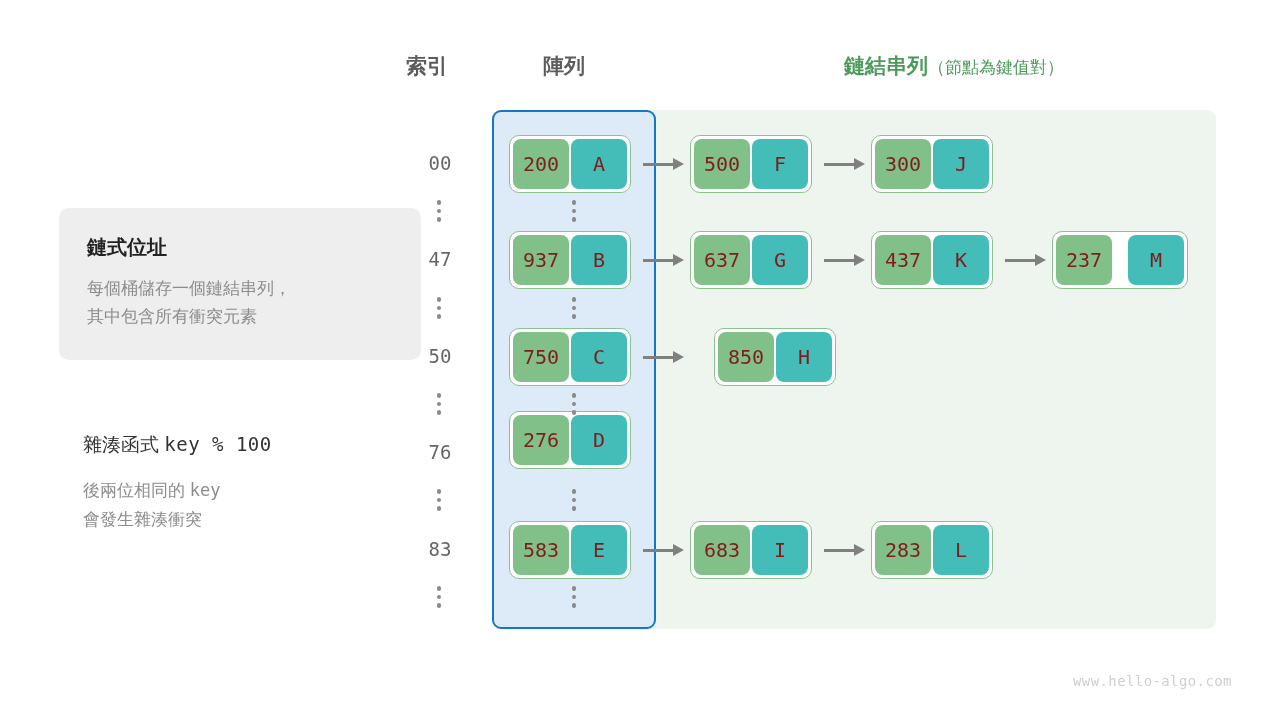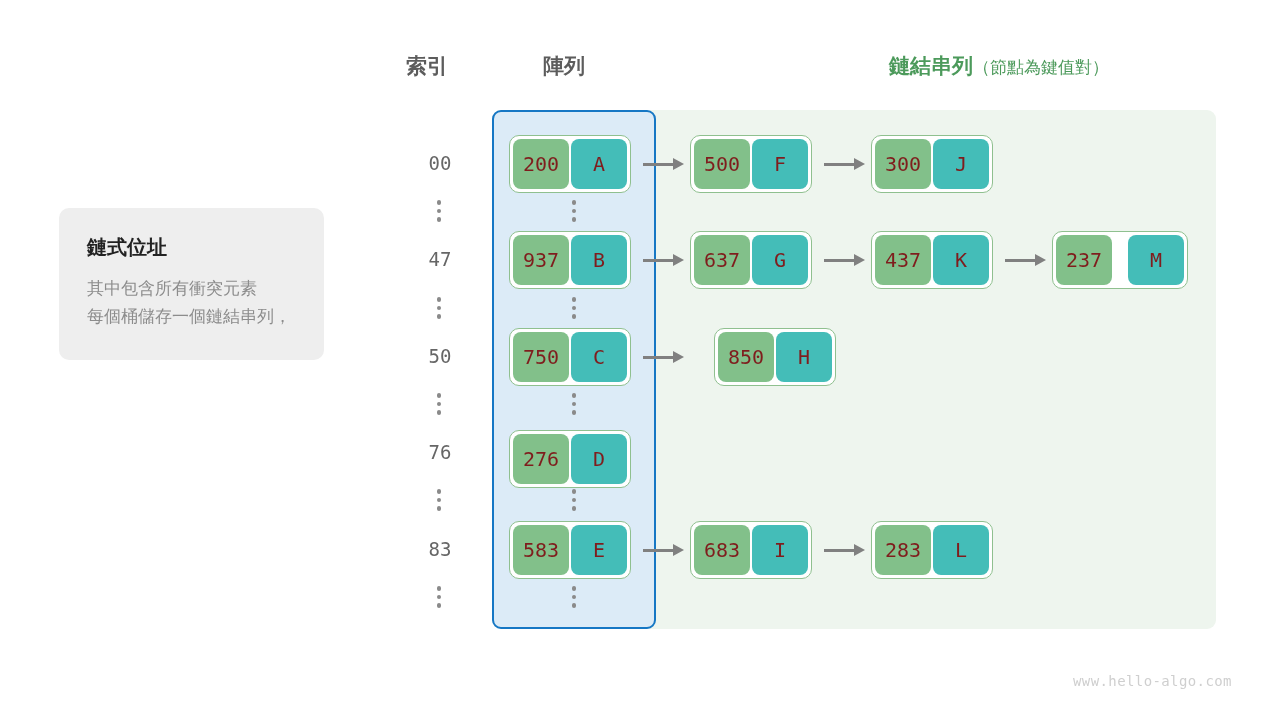--- a/index.html
+++ b/index.html
@@ -16,33 +16,33 @@
   
   .hdr {
     position: absolute;
     font-weight: bold;
     font-size: 21px;
     color: #5c5c5c;
     white-space: nowrap;
   }
   #hdr-index { left: 406px; top: 52px; }
   #hdr-array { left: 543px; top: 52px; }
-  #hdr-list  { left: 889px; top: 52px; color: #4c9a5b; }
+  #hdr-list  { left: 844px; top: 52px; color: #4c9a5b; }
   #hdr-list .note {
     font-size: 17px;
     font-weight: normal;
     color: #4c9a5b;
     letter-spacing: 0;
   }
 
   
   #info-card {
     position: absolute;
     left: 59px; top: 208px;
-    width: 265px; height: 152px;
+    width: 362px; height: 152px;
     background: #eeeeee;
     border-radius: 10px;
     padding: 26px 28px 0 28px;
   }
   #info-card .title {
     font-size: 20px; font-weight: bold; color: #222222;
     margin-bottom: 14px;
   }
   #info-card .body {
     font-size: 17px; color: #8c8c8c; line-height: 1.62;
@@ -169,25 +169,35 @@
 
   <div class="hdr" id="hdr-index">索引</div>
   <div class="hdr" id="hdr-array">陣列</div>
   <div class="hdr" id="hdr-list">
     <span>鏈結串列</span><span class="note">（節點為鍵值對）</span>
   </div>
 
   <div id="info-card">
     <div class="title">鏈式位址</div>
     <div class="body">
+      <div>每個桶儲存一個鏈結串列，</div>
       <div>其中包含所有衝突元素</div>
-      <div>每個桶儲存一個鏈結串列，</div>
     </div>
   </div>
 
+  <div id="hash-block">
+    <div class="hash-title">
+      <span>雜湊函式</span>
+      <span class="mono">key % 100</span>
+    </div>
+    <div class="hash-desc">
+      <div><span>後兩位相同的</span> <span class="mono">key</span></div>
+      <div>會發生雜湊衝突</div>
+    </div>
+  </div>
 
   <div id="list-region"></div>
   <div id="array-region"></div>
 
   <div id="rows-layer">
       <div class="index-label" style="top: 152px;">00</div>
       <div class="node" style="left: 509px; top: 135px;">
         <div class="cell key">200</div>
         <div class="cell val">A</div>
       </div>
@@ -243,21 +253,21 @@
       </div>
       <div class="arrow" style="left: 643px; top: 351px; width: 41px;">
         <div class="shaft" style="width: 32px;"></div>
         <div class="head"></div>
       </div>
       <div class="node" style="left: 714px; top: 328px;">
         <div class="cell key">850</div>
         <div class="cell val">H</div>
       </div>
       <div class="index-label" style="top: 441px;">76</div>
-      <div class="node" style="left: 509px; top: 430px;">
+      <div class="node" style="left: 509px; top: 411px;">
         <div class="cell key">276</div>
         <div class="cell val">D</div>
       </div>
       <div class="index-label" style="top: 538px;">83</div>
       <div class="node" style="left: 509px; top: 521px;">
         <div class="cell key">583</div>
         <div class="cell val">E</div>
       </div>
       <div class="arrow" style="left: 643px; top: 544px; width: 41px;">
         <div class="shaft" style="width: 32px;"></div>

